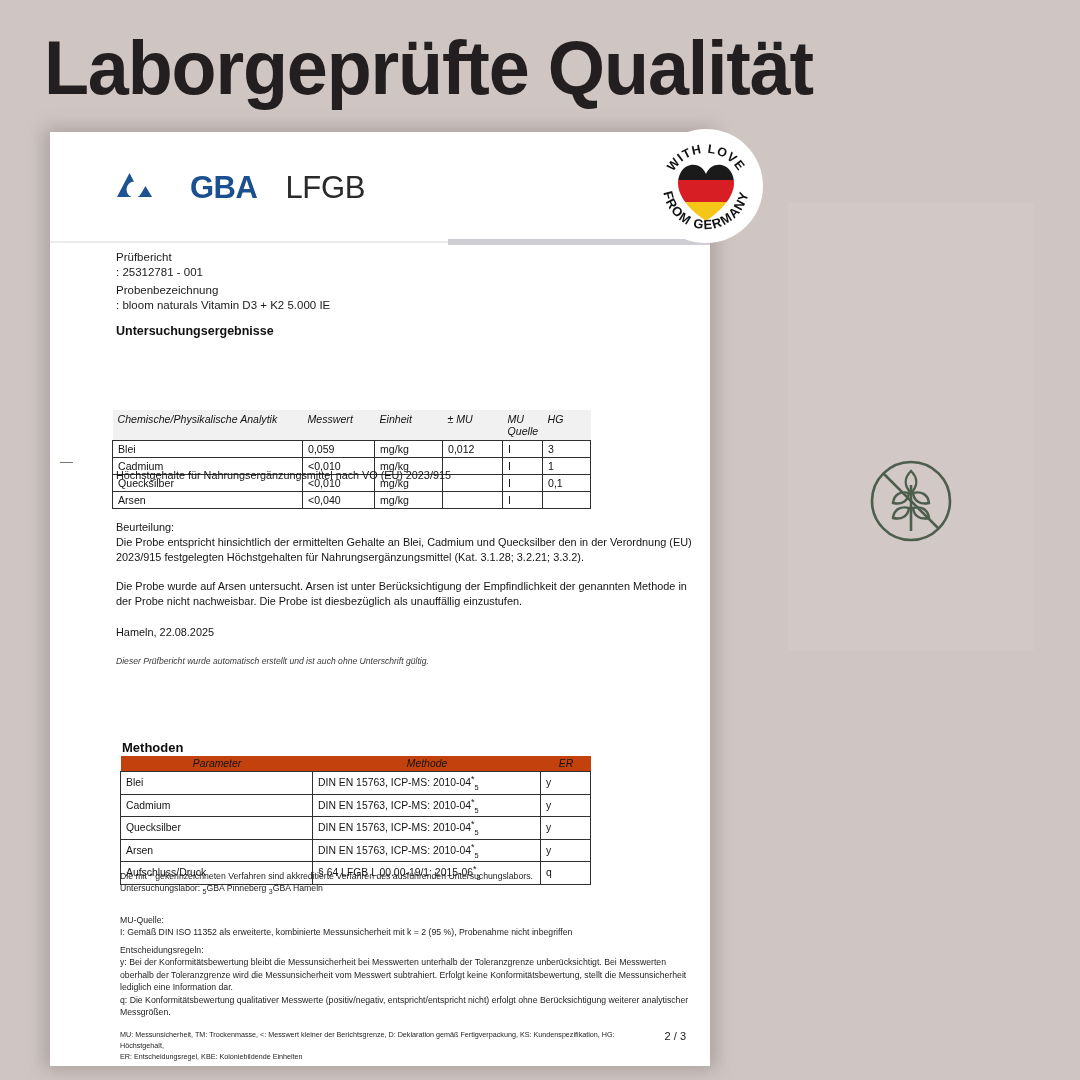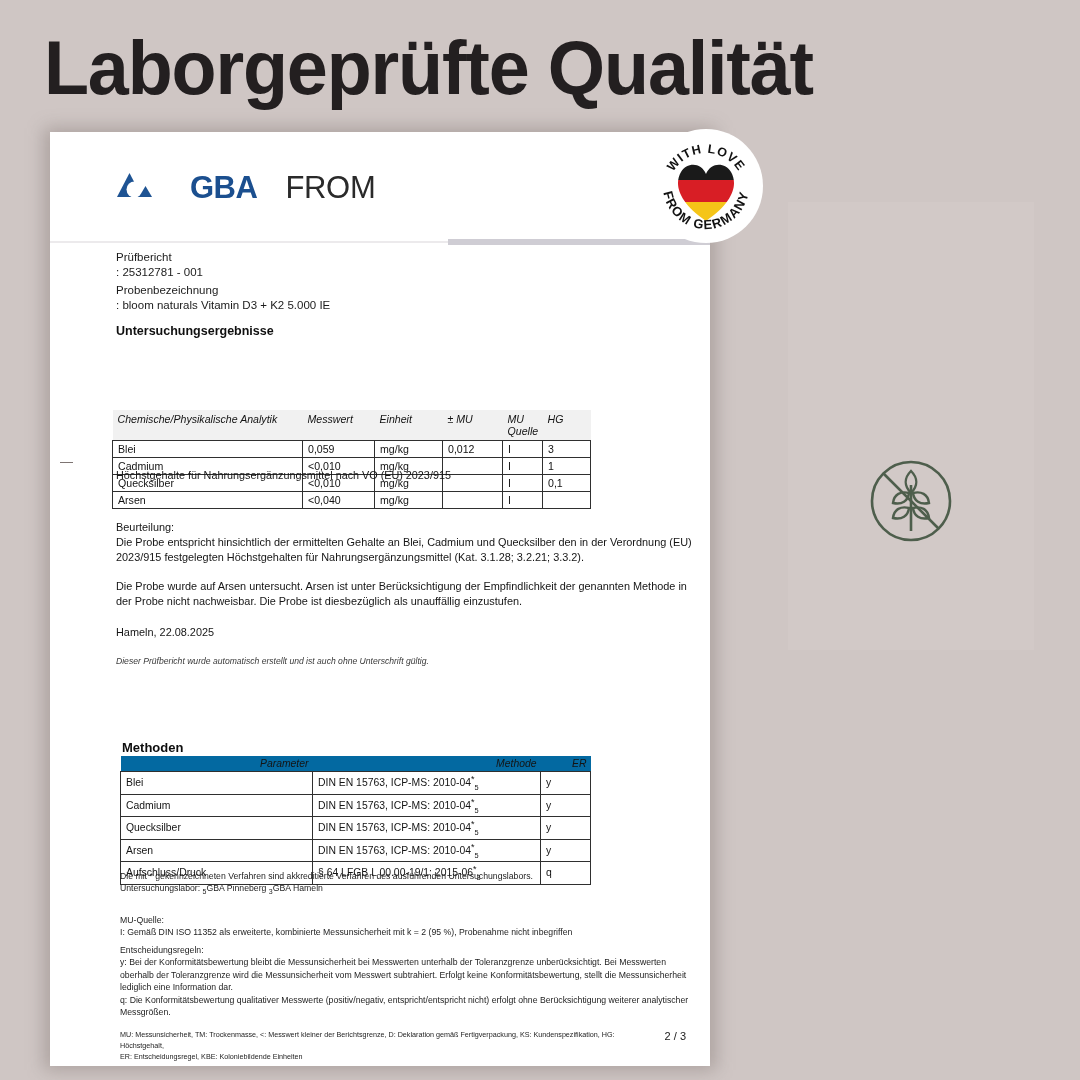--- a/index.html
+++ b/index.html
@@ -182,23 +182,23 @@
   #tbl-methods {
     position: absolute;
     left: 70px; top: 624px;
     width: 470px;
     border-collapse: collapse;
     font-size: 10.4px;
     color: #141414;
     table-layout: fixed;
   }
   #tbl-methods th {
-    background: #0369a1;
+    background: #c2410c;
     font-style: italic; font-weight: 400;
-    text-align: right;
+    text-align: center;
     padding: 2px 4px 2px 5px;
     border: none;
     height: 15px;
   }
   #tbl-methods td {
     border: 1px solid #2f2f2f;
     padding: 2px 4px 2px 5px;
     height: 16px;
     background: #fff;
   }
@@ -271,21 +271,21 @@
     <div id="logo-row">
       <span id="logo-mark">
         <svg width="37" height="29" viewBox="0 0 37 29" fill="none">
           <path d="M13.5 1 L26 25 L1 25 Z" fill="#1e5393"></path>
           <circle cx="18.5" cy="17.5" r="8" fill="#ffffff"></circle>
           <path d="M18.5 9.5 a8 8 0 0 0 0 16 a6 6 0 0 1 0 -16 Z" fill="#8fa6c4"></path>
           <path d="M29.5 14 L36 25 L23 25 Z" fill="#1e5393"></path>
         </svg>
       </span>
       <span class="logo-gba">GBA</span>
-      <span class="logo-group">FROM</span>
+      <span class="logo-group">LFGB</span>
     </div>
 
     <div id="head-rule">
       <div class="seg-light"></div>
       <div class="seg-dark"></div>
     </div>
 
     <div id="meta">
       <div class="row">
         <span class="lbl">Prüfbericht</span>

